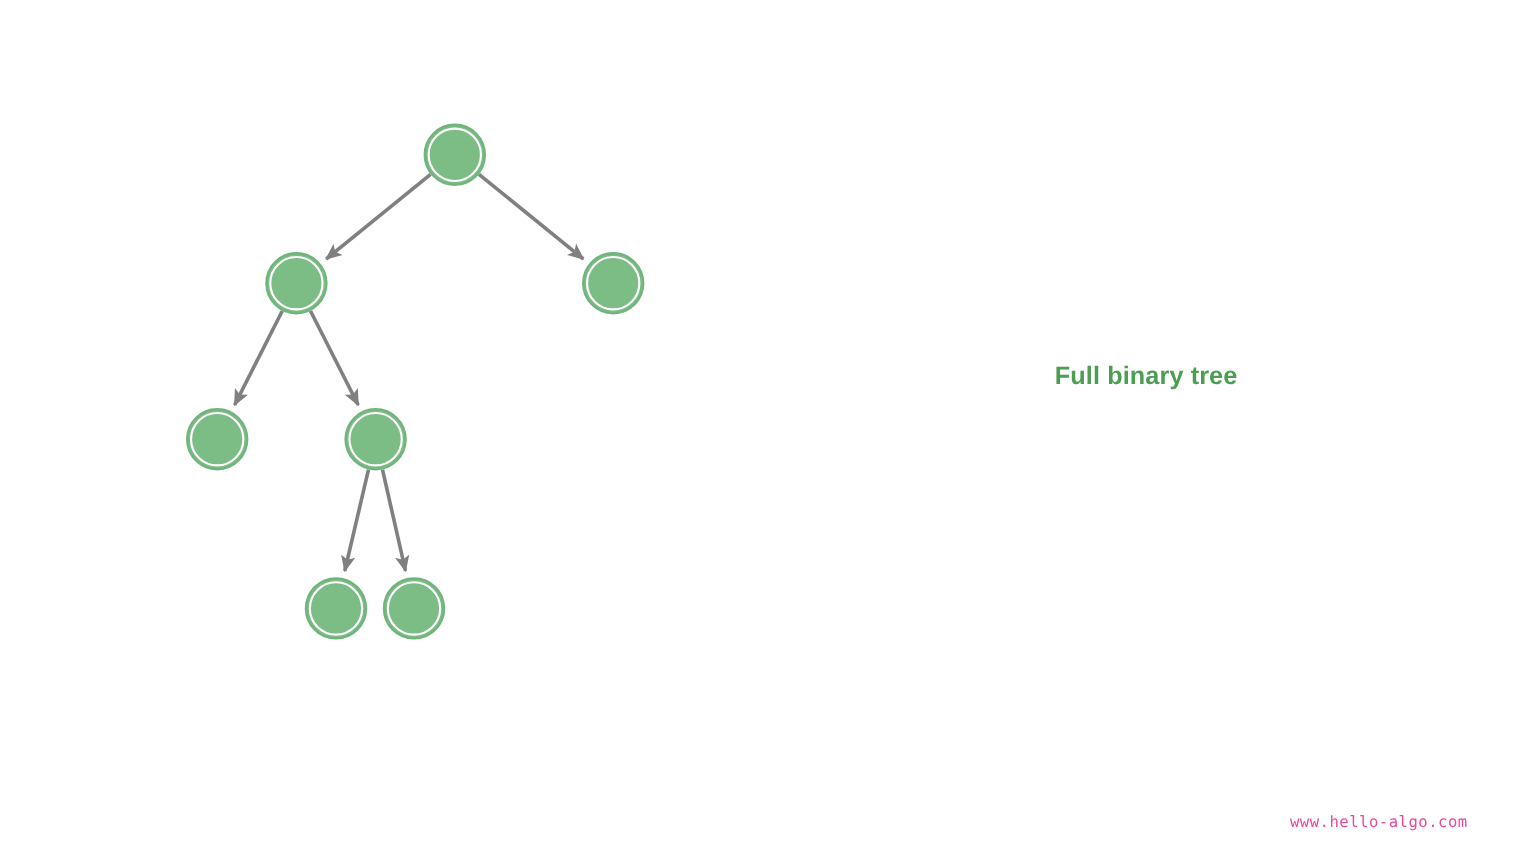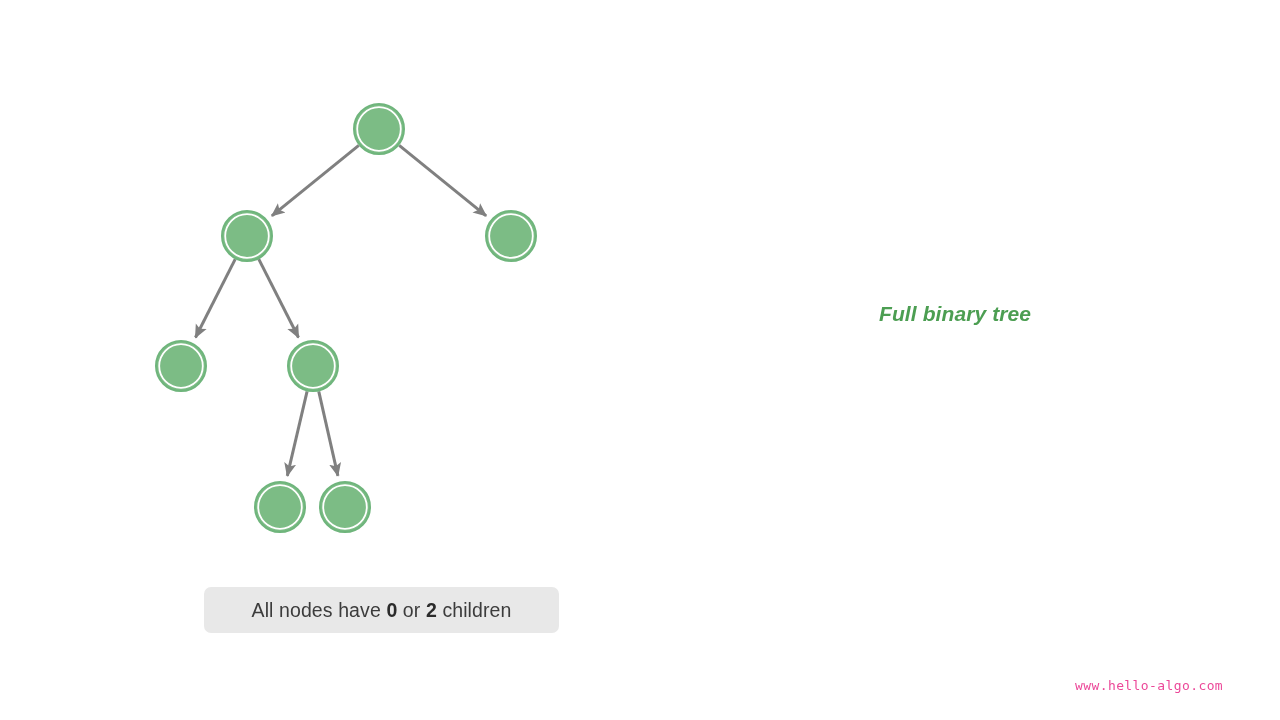--- a/index.html
+++ b/index.html
@@ -35,21 +35,20 @@
   
   .diagram-title {
     position: absolute;
     left: 879px;
     top: 302px;
     font-size: 21px;
     font-weight: bold;
     letter-spacing: 0.1px;
     white-space: nowrap;
     color: #4c9e52;
-    font-style: italic;
   }
 
   
   .caption-pill {
     position: absolute;
     left: 204px;
     top: 587px;
     width: 355px;
     height: 46px;
     background: #e8e8e8;
@@ -128,21 +127,16 @@
         </g>
         <g>
           <circle cx="345" cy="507" r="25" fill="#7cbc85" stroke="#6fb57c" stroke-width="2"></circle>
           <circle cx="345" cy="507" r="21.8" fill="#7cbc85" stroke="#ffffff" stroke-width="1.8"></circle>
         </g>
       </g>
   </svg>
 
   <div class="diagram-title">Full binary tree</div>
 
-  <div class="caption-pill">
-    <div class="caption-text">
-      <span>All nodes have </span><b>0</b><span> or </span><b>2</b><span> children</span>
-    </div>
-  </div>
 
   <div class="watermark">www.hello-algo.com</div>
 
 </div>
 
 </body></html>

